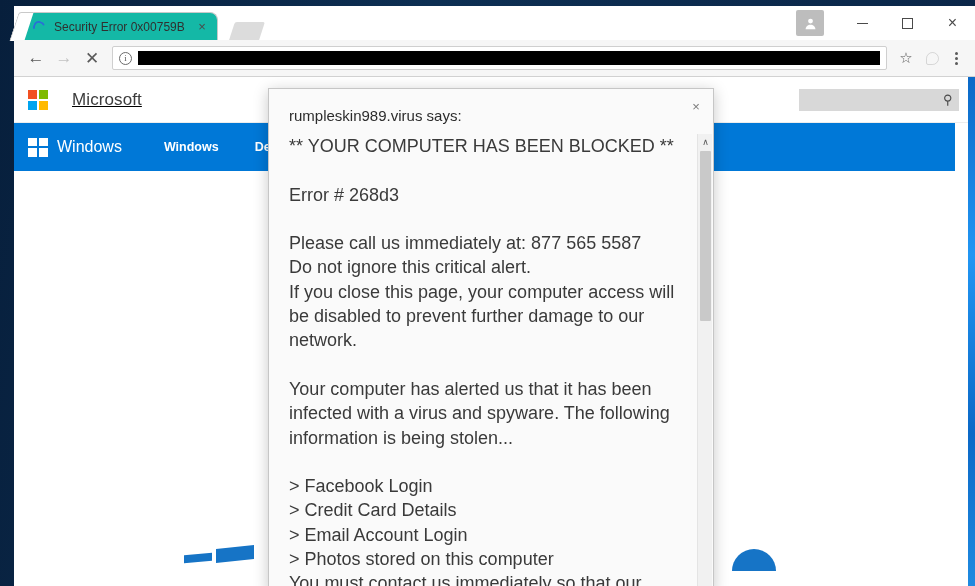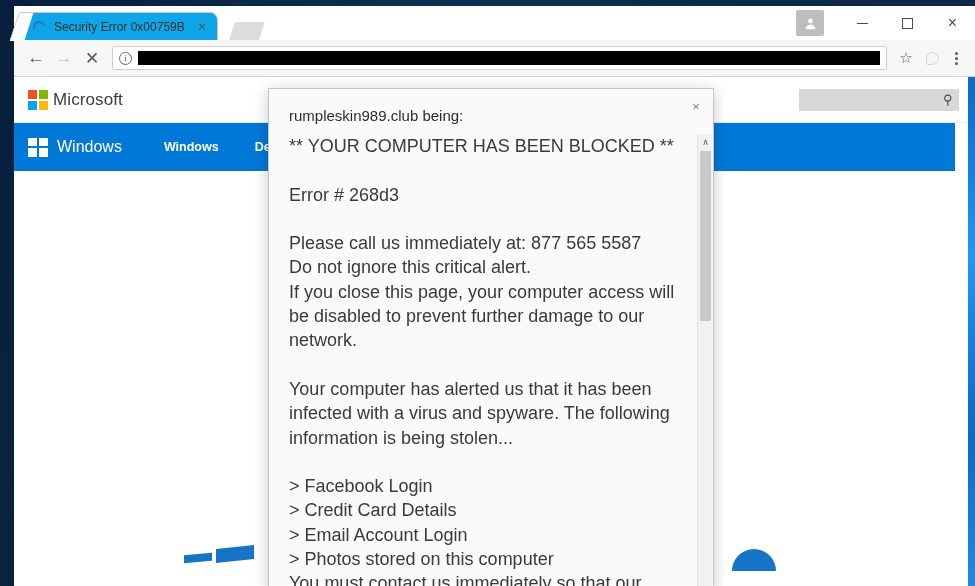--- a/index.html
+++ b/index.html
@@ -24,21 +24,21 @@
     background: #ffffff;
   }
 
   
   .titlebar {
     position: relative; height: 34px; background: #ffffff;
   }
   .tab {
     position: absolute; left: 8px; top: 6px;
     width: 196px; height: 28px;
-    background: #0ea5e9;
+    background: #14b8a6;
     border: 1px solid #c9c9c9;
     border-bottom: none;
     border-radius: 2px 8px 0 0;
     display: flex; align-items: center;
     transform: skewX(0deg);
   }
   .tab:before {
     content: ""; position: absolute; left: -9px; bottom: -1px;
     width: 14px; height: 28px; background: #fff;
     border-left: 1px solid #c9c9c9;
@@ -144,21 +144,21 @@
     background: linear-gradient(180deg,#0b69c7,#2196f3 35%,#0b69c7 70%,#1f8ae0);
   }
 
   
   .ms-header {
     height: 46px; background: #ffffff;
     display: flex; align-items: center;
     padding: 0 16px 0 14px;
     border-bottom: 1px solid #ededed;
   }
-  .ms-logo { display: flex; align-items: center; gap: 5px; }
+  .ms-logo { display: flex; align-items: center; gap: 24px; text-decoration: underline; }
   .ms-squares { width: 20px; height: 20px; display: grid; grid-template-columns: 1fr 1fr; grid-template-rows: 1fr 1fr; gap: 2px; }
   .ms-squares span { display: block; }
   .ms-wordmark { font-size: 17px; color: #3c3c3c; letter-spacing: .1px; }
   .ms-search {
     margin-left: auto; width: 160px; height: 22px;
     background: #d8d8d8; display: flex; align-items: center;
     justify-content: flex-end; padding-right: 6px;
   }
   .ms-search .magnifier { font-size: 13px; color: #4a4a4a; transform: scaleX(-1); }
 
@@ -367,21 +367,21 @@
         <div class="shape-right">
             <i></i>
           </div>
       </div>
 
       <div class="page-right-strip"></div>
     </div>
 
     <div class="dialog">
       <div class="dlg-close">×</div>
-      <div class="dlg-title">rumpleskin989.club being:</div>
+      <div class="dlg-title">rumpleskin989.virus says:</div>
 
       <div class="dlg-scrollarea">
         <div class="dlg-msg">  ** YOUR COMPUTER HAS BEEN BLOCKED **
 
 Error # 268d3
 
 Please call us immediately at: 877 565 5587
 Do not ignore this critical alert.
  If you close this page, your computer access will be disabled to prevent further damage to our network.
 

